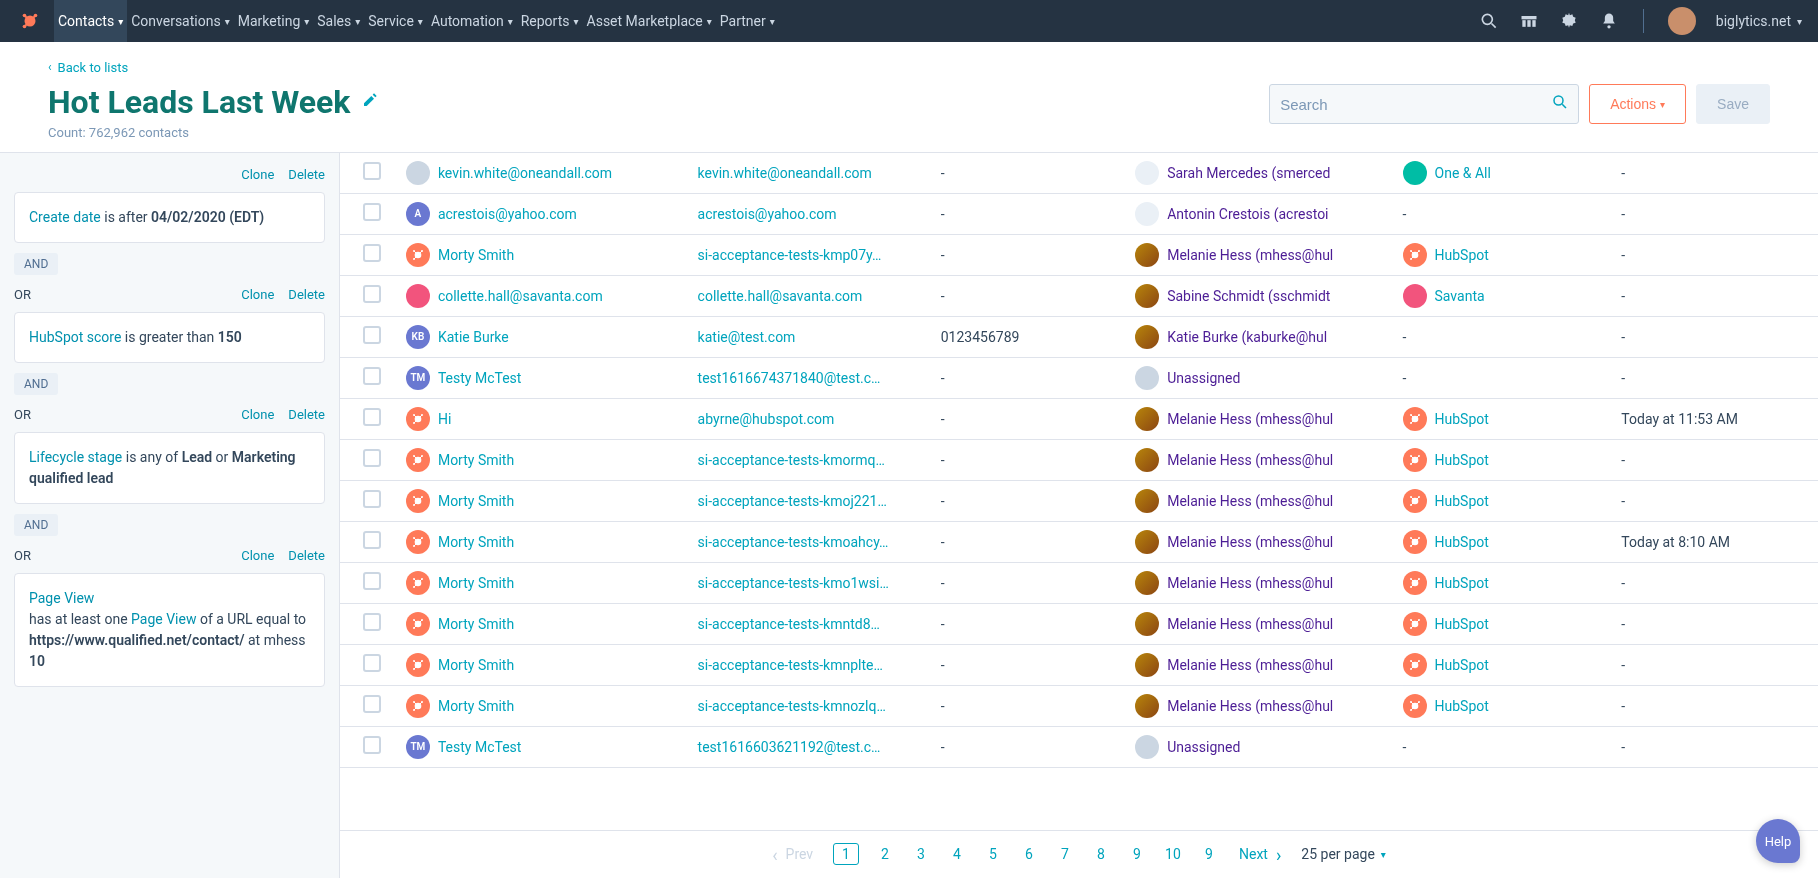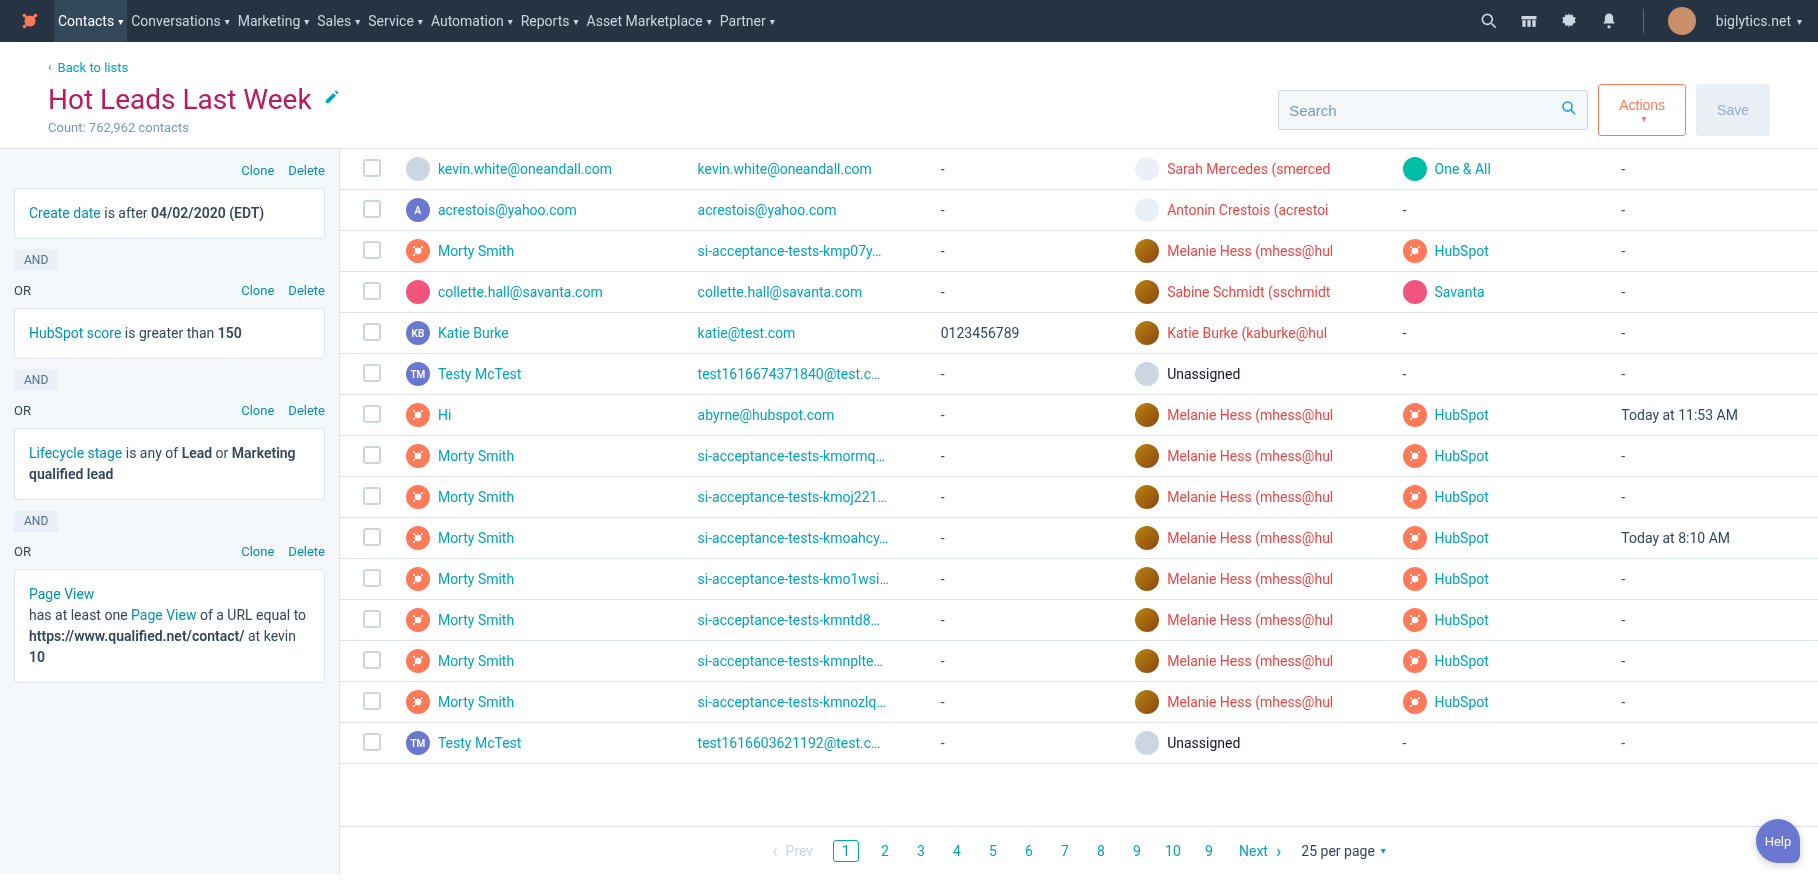--- a/index.html
+++ b/index.html
@@ -17,29 +17,29 @@
 .navbar-avatar { width: 28px; height: 28px; border-radius: 50%; background: #c98f6b; }
 .navbar-account { color: #cbd6e2; font-size: 14px; display: flex; align-items: center; }
 .navbar-account .chev { margin-left: 6px; font-size: 10px; }
 .navbar-divider { width: 1px; height: 24px; background: #516f90; margin: 0 4px; }
 
 
 .page-header { padding: 16px 48px 12px 48px; border-bottom: 1px solid #dfe3eb; background: #fff; display: flex; align-items: flex-start; justify-content: space-between; }
 .back-link { color: #00a4bd; font-size: 13px; cursor: pointer; margin-bottom: 8px; display: inline-flex; align-items: center; }
 .back-link-chev { font-size: 12px; margin-right: 6px; }
 .page-title-row { display: flex; align-items: center; gap: 12px; }
-.page-title { font-size: 28px; font-weight: 400; color: #be185d; }
+.page-title { font-size: 32px; font-weight: 700; color: #0f766e; }
 .edit-icon { color: #00a4bd; cursor: pointer; font-size: 16px; }
 .page-subtitle { font-size: 13px; color: #7c98b6; margin-top: 4px; }
 .header-actions { display: flex; align-items: center; gap: 10px; margin-top: 26px; }
 .search-wrap { position: relative; width: 310px; }
 .search-input { width: 100%; height: 40px; border: 1px solid #cbd6e2; background: #f5f8fa; border-radius: 3px; padding: 0 36px 0 10px; font-size: 15px; color: #33475b; }
 .search-input::placeholder { color: #7c98b6; }
 .search-icon-inside { position: absolute; right: 10px; top: 50%; transform: translateY(-50%); color: #00a4bd; font-size: 18px; }
-.btn { height: 52px; padding: 0 20px; border-radius: 3px; font-size: 14px; cursor: pointer; display: inline-flex; align-items: center; justify-content: center; border: 1px solid transparent; flex-direction: column; }
+.btn { height: 40px; padding: 0 20px; border-radius: 3px; font-size: 14px; cursor: pointer; display: inline-flex; align-items: center; justify-content: center; border: 1px solid transparent; }
 .btn-secondary { background: #fff; border-color: #ff7a59; color: #ff7a59; }
 .btn-secondary .chev { margin-left: 4px; font-size: 10px; }
 .btn-disabled { background: #eaf0f6; color: #99acc2; border-color: #eaf0f6; cursor: default; }
 
 
 .main { display: flex; height: calc(100vh - 156px); }
 .sidebar { width: 340px; border-right: 1px solid #dfe3eb; background: #f5f8fa; overflow-y: auto; padding: 14px; }
 .sidebar-title-row { display: flex; align-items: center; justify-content: space-between; margin-bottom: 16px; padding: 0 2px; }
 .sidebar-title { font-size: 22px; font-weight: 400; color: #33475b; }
 .info-icon { color: #7c98b6; cursor: pointer; }
@@ -71,22 +71,22 @@
 .avatar.grey { background: #cbd6e2; }
 .avatar.purple { background: #6a78d1; }
 .avatar.pink { background: #f2547d; }
 .avatar.teal { background: #00bda5; }
 .avatar.photo { background: linear-gradient(135deg, #b8860b, #8b4513); }
 .avatar.empty { background: #eaf0f6; }
 .cell-link { color: #00a4bd; cursor: pointer; }
 .name-cell { display: flex; align-items: center; overflow: hidden; }
 .name-cell span.cell-link { overflow: hidden; text-overflow: ellipsis; }
 .owner-cell { display: flex; align-items: center; overflow: hidden; }
-.owner-text { color: #ef4444; overflow: hidden; text-overflow: ellipsis; }
-.owner-text.unassigned { color: #0f172a; }
+.owner-text { color: #4c1d95; overflow: hidden; text-overflow: ellipsis; }
+.owner-text.unassigned { color: #4c1d95; }
 .dash { color: #33475b; }
 
 
 .pagination { height: 48px; border-top: 1px solid #dfe3eb; display: flex; align-items: center; justify-content: center; gap: 20px; background: #fff; }
 .page-nav { display: flex; align-items: center; gap: 8px; }
 .page-arrow { color: #00a4bd; cursor: pointer; font-size: 18px; display: flex; align-items: center; }
 .page-arrow.disabled { color: #cbd6e2; cursor: default; }
 .page-label { color: #cbd6e2; font-size: 14px; }
 .page-label.active-label { color: #00a4bd; }
 .page-nums { display: flex; gap: 16px; align-items: center; }
@@ -244,21 +244,21 @@
           <div class="filter-actions" style="margin-bottom: 0px;">
             <span class="filter-action">Clone</span>
             <span class="filter-action">Delete</span>
           </div>
         </div><div class="filter-card"><span class="link">Lifecycle stage</span><span> is any of </span><span class="bold">Lead</span><span> or </span><span class="bold">Marketing qualified lead</span></div><span class="and-btn">AND</span><div class="or-row">
           <span class="or-label" style="margin-bottom: 0px;">OR</span>
           <div class="filter-actions" style="margin-bottom: 0px;">
             <span class="filter-action">Clone</span>
             <span class="filter-action">Delete</span>
           </div>
-        </div><div class="filter-card"><span class="link">Page View</span><span></span><br><span>has at least one </span><span class="link">Page View</span><span> of a URL equal to </span><span class="bold">https://www.qualified.net/contact/</span><span>  at kevin </span><span class="bold">10</span></div></div>
+        </div><div class="filter-card"><span class="link">Page View</span><span></span><br><span>has at least one </span><span class="link">Page View</span><span> of a URL equal to </span><span class="bold">https://www.qualified.net/contact/</span><span>  at mhess </span><span class="bold">10</span></div></div>
   </div>
 
   <div class="content">
     <div class="table-wrap">
       <table>
         <tbody id="table-body">
             <tr>
               <td class="chk"><span class="checkbox"></span></td>
               <td class="name">
                 <div class="name-cell">

